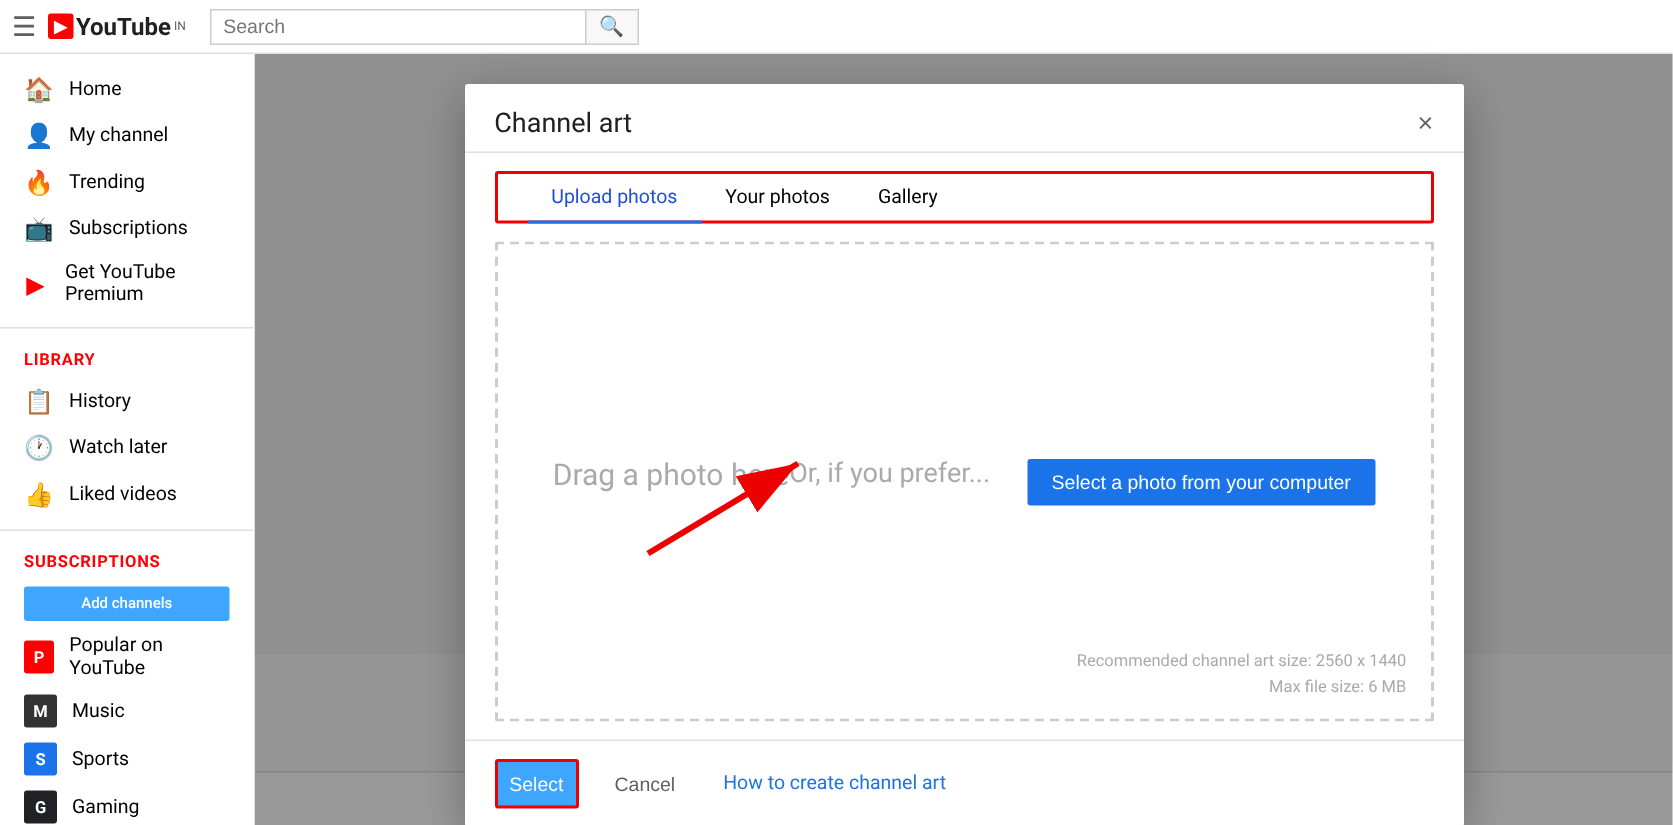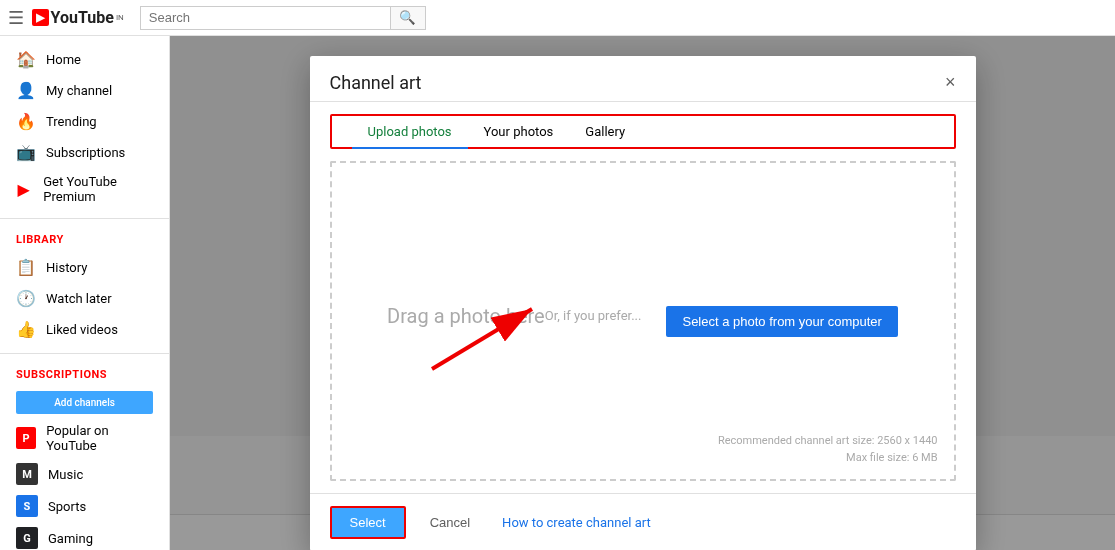--- a/index.html
+++ b/index.html
@@ -85,47 +85,47 @@
     
     .modal-tabs {
       display: flex; padding: 0 20px;
       border: 2px solid #e00; border-radius: 2px; margin: 12px 20px 0;
     }
     .modal-tab {
       padding: 8px 16px; cursor: pointer; font-size: 13px; color: #030303;
       border-bottom: 2px solid transparent; margin-bottom: -2px;
       position: relative;
     }
-    .modal-tab.active { border-bottom: 2px solid #1a73e8; color: #15803d; }
+    .modal-tab.active { border-bottom: 2px solid #1a73e8; color: #1d4ed8; }
 
     
     .upload-area {
       margin: 12px 20px;
       border: 2px dashed #ccc; border-radius: 2px;
       height: 320px; display: flex; flex-direction: row;
       align-items: center; justify-content: center; position: relative;
     }
     .drag-text { font-size: 20px; color: #aaa; margin-bottom: 10px; }
-    .or-text { font-size: 13px; color: #aaa; margin-bottom: 12px; }
+    .or-text { font-size: 18px; color: #aaa; margin-bottom: 12px; }
     .select-btn {
       background: #1a73e8; color: #fff; border: none; border-radius: 2px;
       padding: 8px 16px; font-size: 13px; cursor: pointer; font-weight: 500; margin-left: 25px;
     }
     .rec-text {
       position: absolute; bottom: 12px; right: 16px; font-size: 11px; color: #aaa; text-align: right; line-height: 1.6;
     }
 
     
     .modal-footer {
       display: flex; align-items: center; gap: 12px;
       padding: 12px 20px; border-top: 1px solid #e0e0e0;
     }
     .footer-select-btn {
       background: #3ea6ff; color: #fff; border: 2px solid #e00; border-radius: 2px;
-      padding: 7px 18px; font-size: 13px; cursor: pointer; font-weight: 500;
+      padding: 7px 8px; font-size: 13px; cursor: pointer; font-weight: 500;
     }
     .footer-cancel-btn {
       background: none; border: none; color: #606060; font-size: 13px; cursor: pointer; padding: 7px 12px;
     }
     .footer-link { color: #1a73e8; font-size: 13px; cursor: pointer; text-decoration: none; margin-left: 8px; }
 
     
     .bottom-bar {
       position: fixed; bottom: 0; left: 170px; right: 0; height: 36px;
       background: #fff; border-top: 1px solid #e0e0e0;

